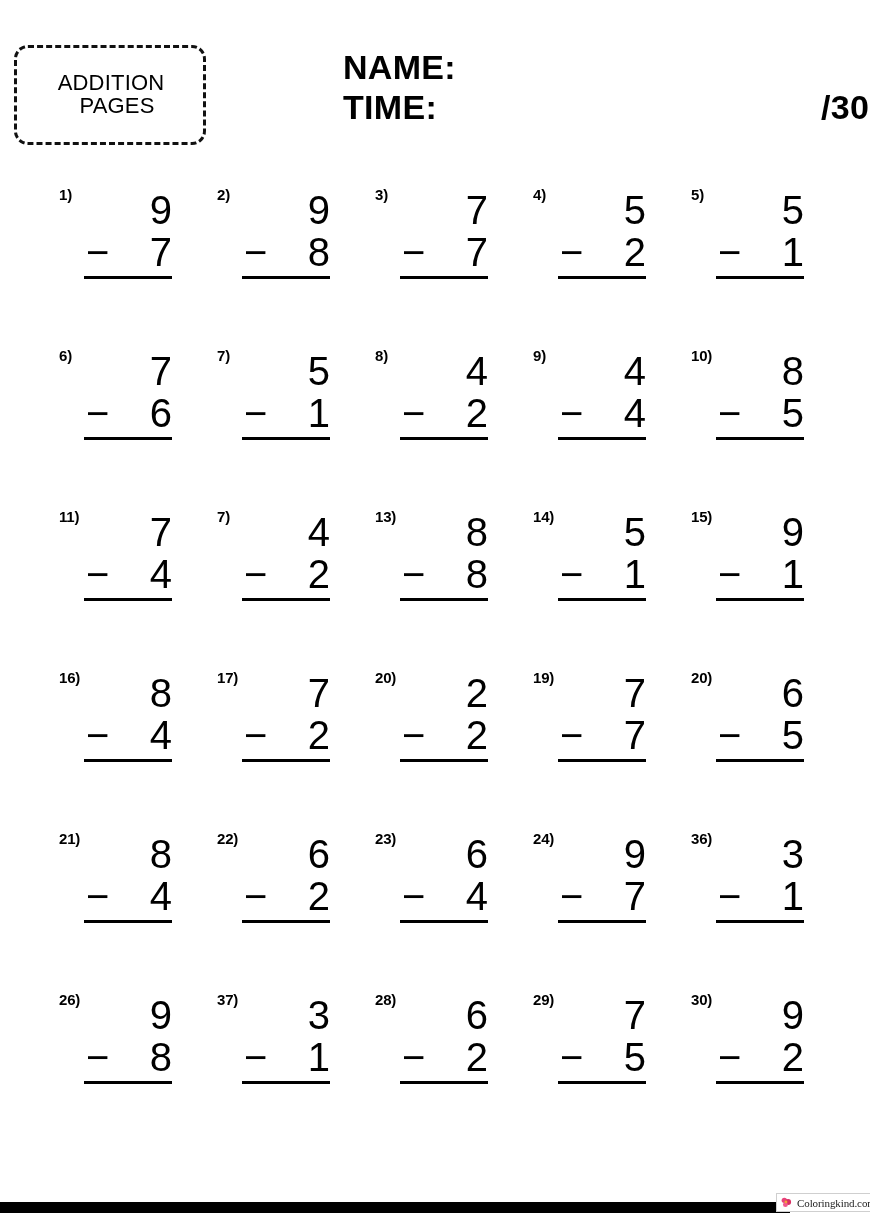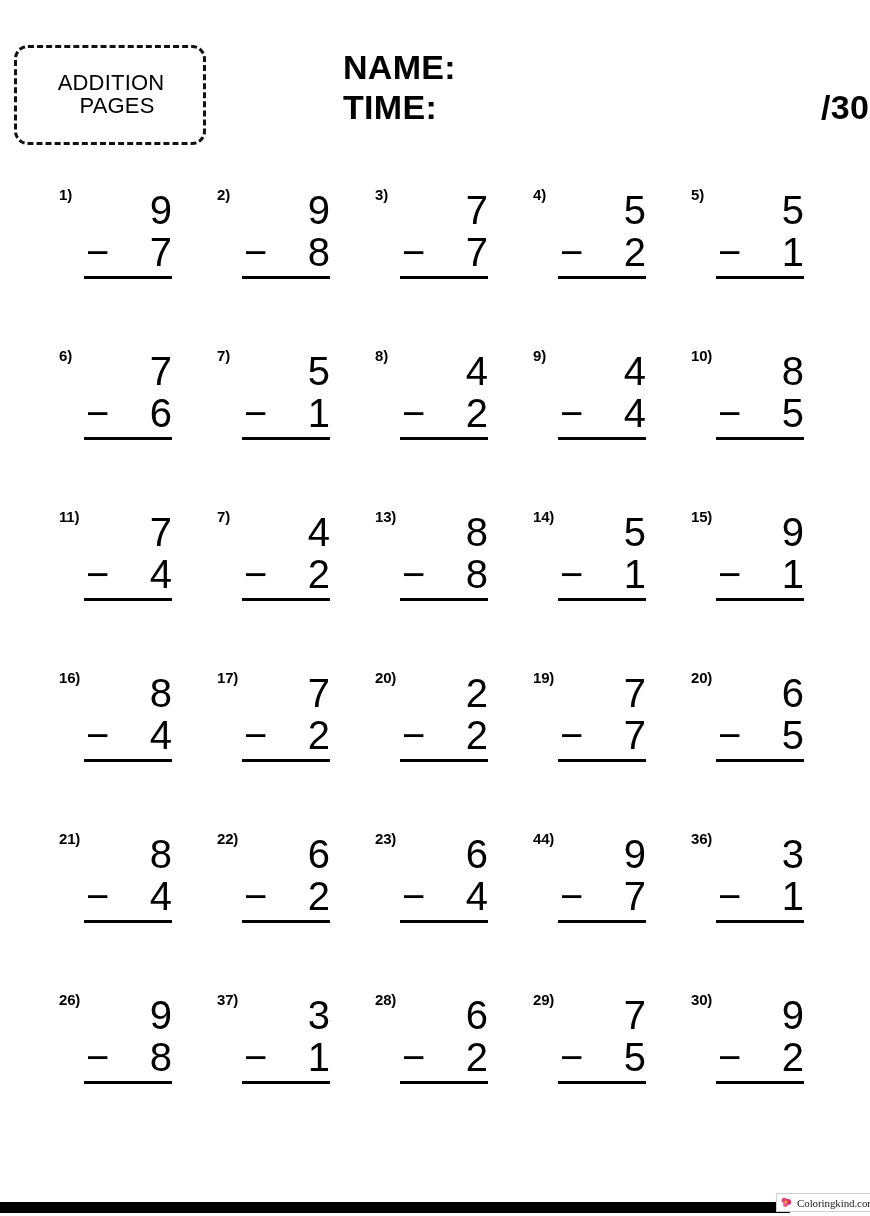--- a/index.html
+++ b/index.html
@@ -371,21 +371,21 @@
         </div>
         <div class="problem c2">
           <div class="pindex">23)</div>
           <div class="pstack">
             <div class="prow-top">6</div>
             <div class="prow-bot"><span class="pminus">−</span>4</div>
             <div class="prule"></div>
           </div>
         </div>
         <div class="problem c3">
-          <div class="pindex">44)</div>
+          <div class="pindex">24)</div>
           <div class="pstack">
             <div class="prow-top">9</div>
             <div class="prow-bot"><span class="pminus">−</span>7</div>
             <div class="prule"></div>
           </div>
         </div>
         <div class="problem c4">
           <div class="pindex">36)</div>
           <div class="pstack">
             <div class="prow-top">3</div>

